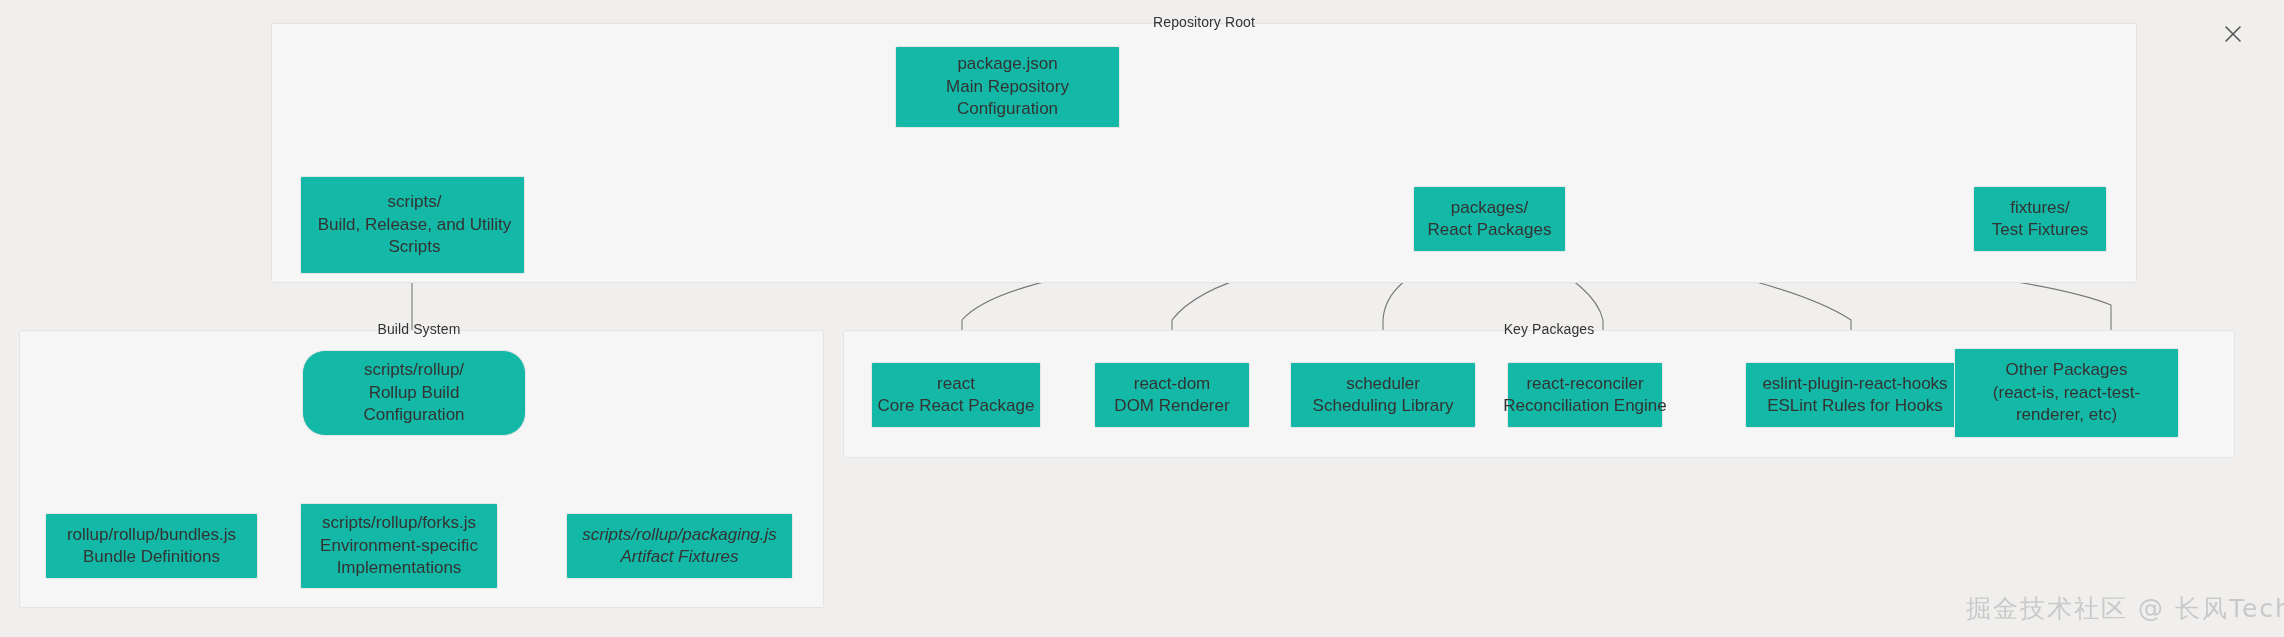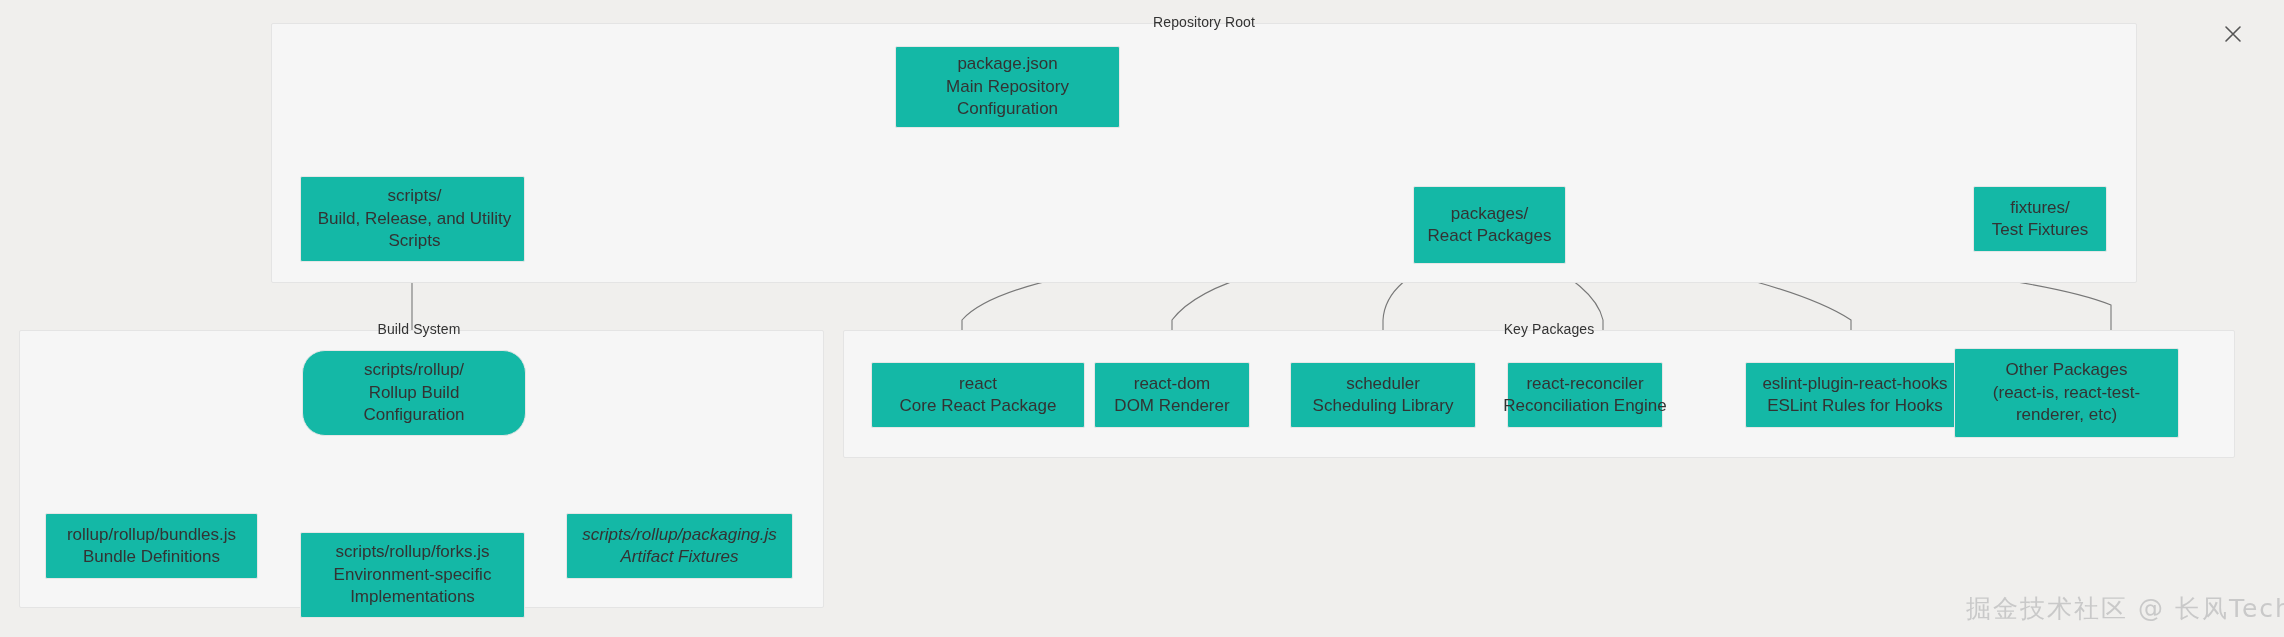--- a/index.html
+++ b/index.html
@@ -116,52 +116,52 @@
       <div class="cluster-label" style="left: 419px; top: 321px;">Build System</div>
       <div class="cluster" style="left: 843px; top: 330px; width: 1392px; height: 128px;"></div>
       <div class="cluster-label" style="left: 1549px; top: 321px;">Key Packages</div>
     </div>
   <div id="nodes-layer">
       <div class="node" style="left: 895px; top: 46px; width: 225px; height: 82px;">
         <span class="line">package.json</span>
         <span class="line">Main Repository</span>
         <span class="line">Configuration</span>
       </div>
-      <div class="node" style="left: 300px; top: 176px; width: 225px; height: 86px; padding-left: 12px;">
+      <div class="node" style="left: 300px; top: 176px; width: 225px; height: 98px; padding-left: 12px;">
         <span class="line">scripts/</span>
         <span class="line">Build, Release, and Utility</span>
         <span class="line">Scripts</span>
       </div>
-      <div class="node" style="left: 1413px; top: 186px; width: 153px; height: 78px;">
+      <div class="node" style="left: 1413px; top: 186px; width: 153px; height: 66px;">
         <span class="line">packages/</span>
         <span class="line">React Packages</span>
       </div>
       <div class="node" style="left: 1973px; top: 186px; width: 134px; height: 66px;">
         <span class="line">fixtures/</span>
         <span class="line">Test Fixtures</span>
       </div>
       <div class="node" style="left: 302px; top: 350px; width: 224px; height: 86px; border-radius: 23px;">
         <span class="line">scripts/rollup/</span>
         <span class="line">Rollup Build</span>
         <span class="line">Configuration</span>
       </div>
       <div class="node" style="left: 45px; top: 513px; width: 213px; height: 66px;">
         <span class="line">rollup/rollup/bundles.js</span>
         <span class="line">Bundle Definitions</span>
       </div>
-      <div class="node" style="left: 300px; top: 532px; width: 225px; height: 86px;">
+      <div class="node" style="left: 300px; top: 503px; width: 198px; height: 86px;">
         <span class="line">scripts/rollup/forks.js</span>
         <span class="line">Environment-specific</span>
         <span class="line">Implementations</span>
       </div>
       <div class="node" style="left: 566px; top: 513px; width: 227px; height: 66px; font-style: italic;">
         <span class="line">scripts/rollup/packaging.js</span>
         <span class="line">Artifact Fixtures</span>
       </div>
-      <div class="node" style="left: 871px; top: 362px; width: 214px; height: 66px;">
+      <div class="node" style="left: 871px; top: 362px; width: 170px; height: 66px;">
         <span class="line">react</span>
         <span class="line">Core React Package</span>
       </div>
       <div class="node" style="left: 1094px; top: 362px; width: 156px; height: 66px;">
         <span class="line">react-dom</span>
         <span class="line">DOM Renderer</span>
       </div>
       <div class="node" style="left: 1290px; top: 362px; width: 186px; height: 66px;">
         <span class="line">scheduler</span>
         <span class="line">Scheduling Library</span>

